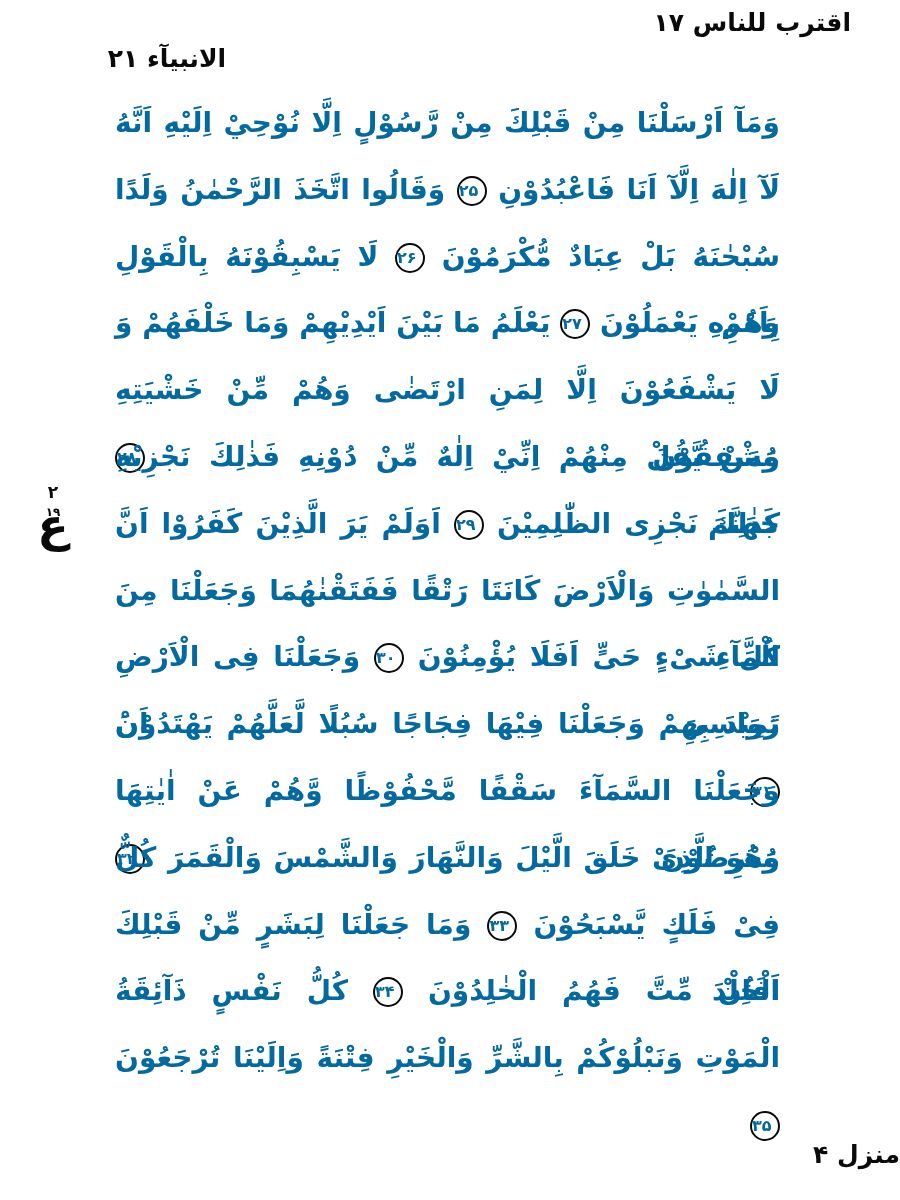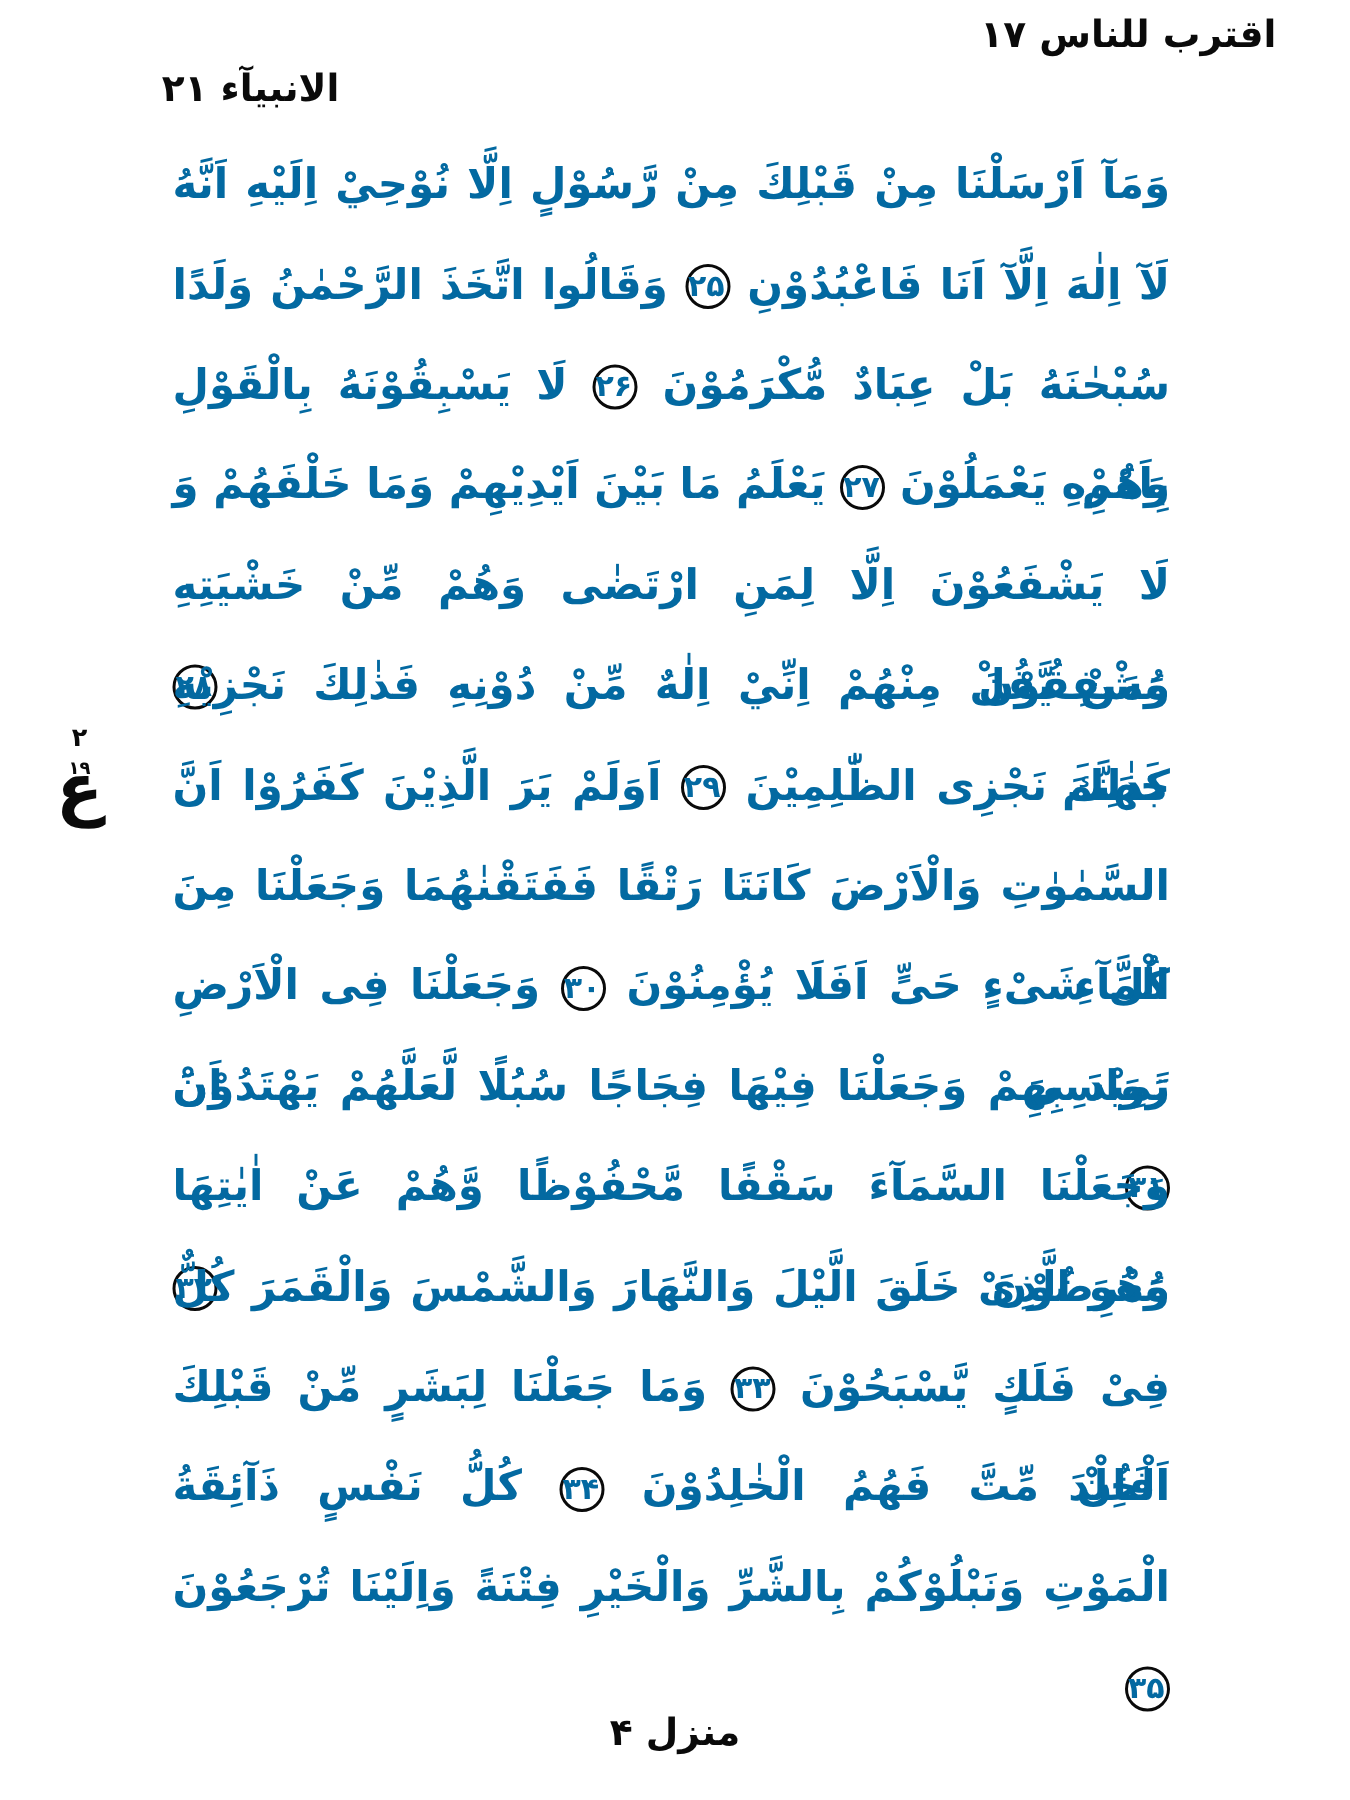--- a/index.html
+++ b/index.html
@@ -30,42 +30,42 @@
     font-size:28px;font-weight:bold;
     text-align:justify;text-align-last:justify;
     white-space:normal;
     color:#0369a1;
   }
   .ayah-text{font-weight:bold;}
   .ayah-marker{
     display:inline-block;box-sizing:border-box;
     width:30px;height:30px;line-height:25px;
     border:2.5px solid #0a0a0a;border-radius:50%;
-    font-size:20px;font-weight:bold;text-align:center;
+    font-size:16px;font-weight:bold;text-align:center;
     vertical-align:middle;direction:ltr;
     letter-spacing:0;word-spacing:0;
   }
   
   .ruku-marker{
     position:absolute;left:26px;top:484px;width:54px;
     text-align:center;direction:rtl;
   }
   .ruku-number-top{font-size:17px;font-weight:bold;line-height:16px;}
   .ruku-ayn-wrap{position:relative;line-height:50px;}
   .ruku-ayn{font-size:46px;font-weight:bold;}
   .ruku-count{
     position:absolute;top:6px;left:50%;
     transform:translateX(-50%);
     font-size:12px;font-weight:bold;line-height:12px;
     background:transparent;
   }
   
   .footer{
     position:absolute;top:1140px;left:0;width:900px;
-    text-align:center;font-size:25px;font-weight:600;
+    font-size:25px;font-weight:600;
   }
 </style>
 </head>
 <body>
 
 <div class="page">
 
   <div class="header-label hdr-juz">اقترب للناس ۱۷</div>
   <div class="header-label hdr-surah">الانبيآء ۲۱</div>
 

